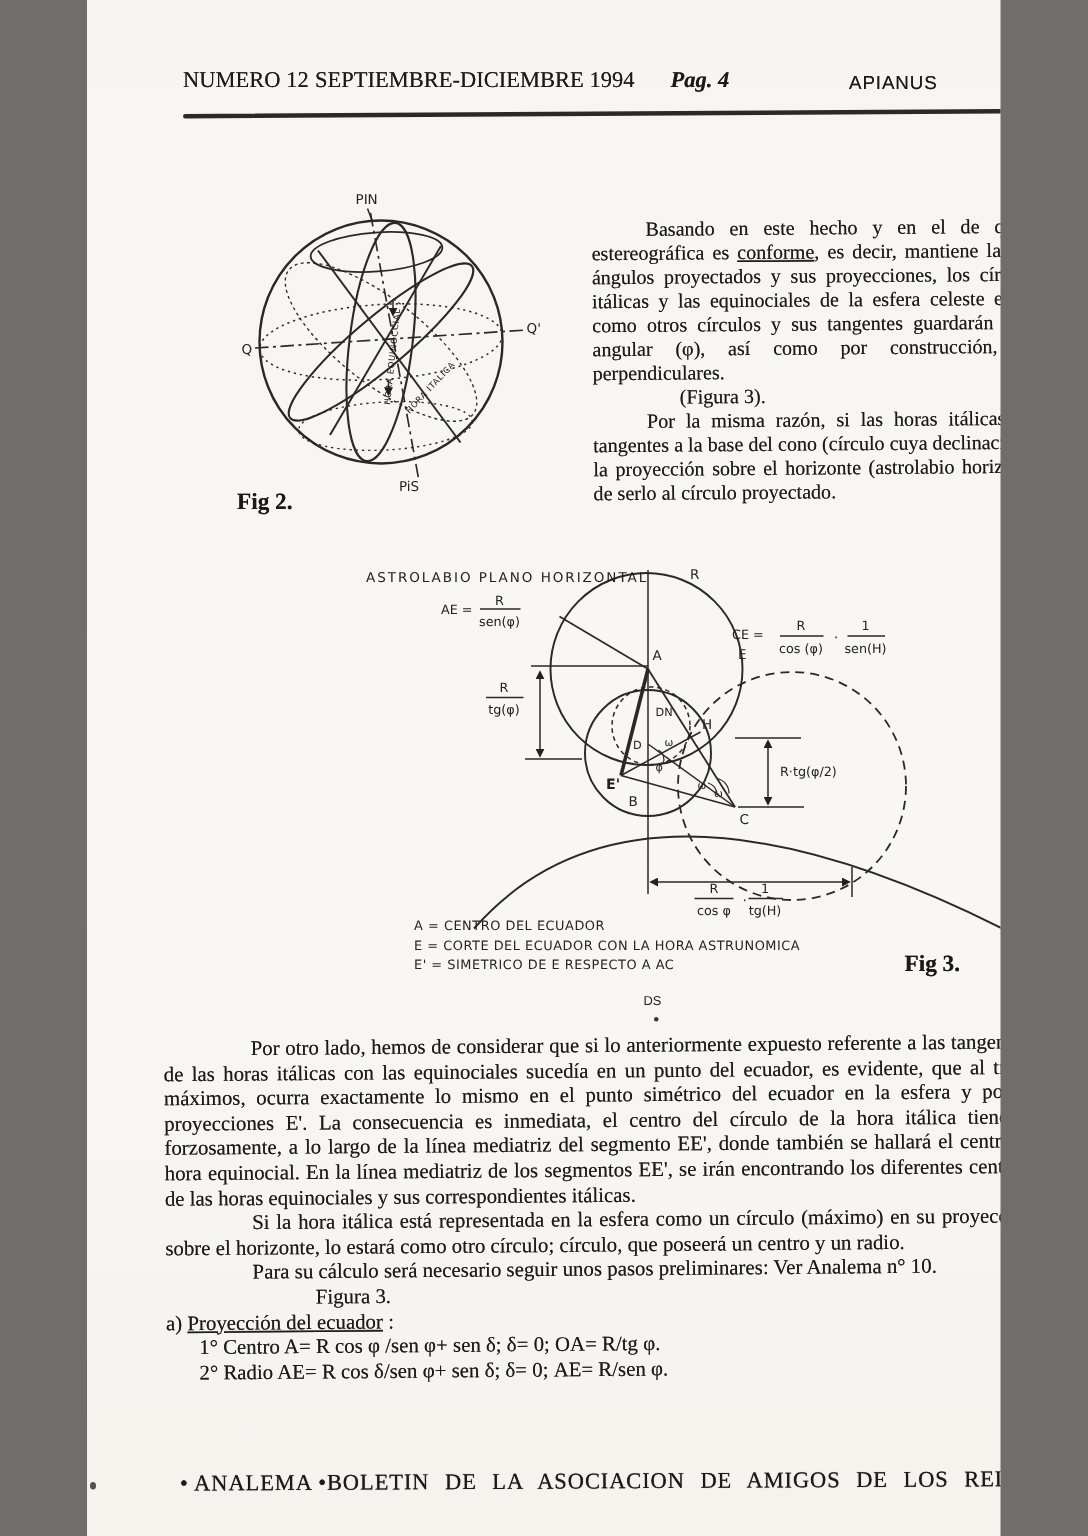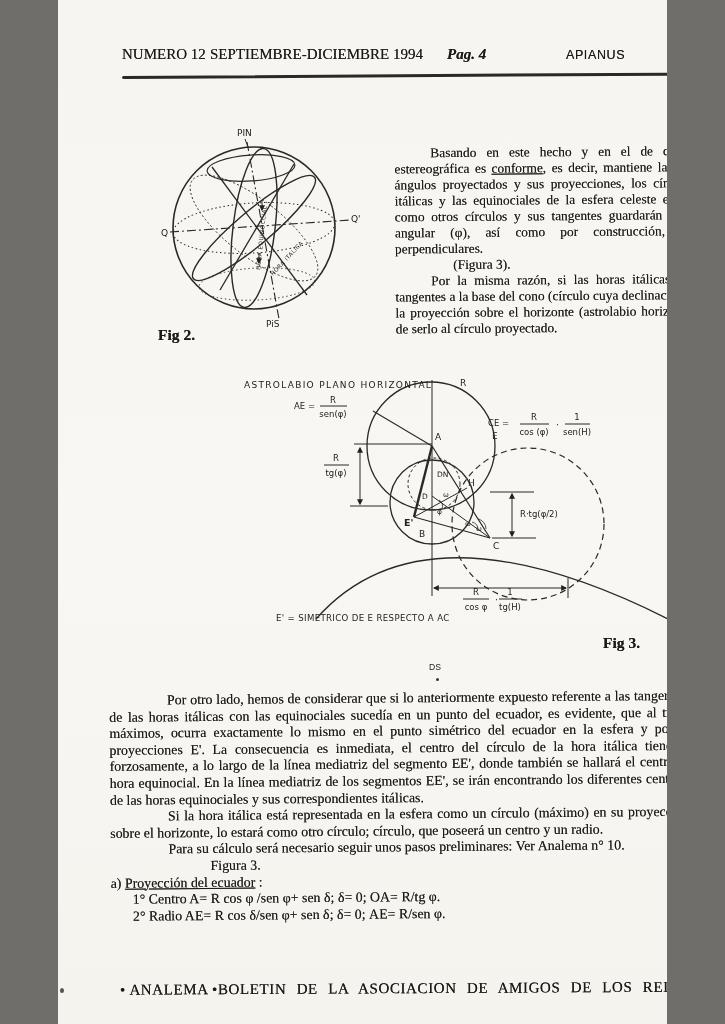--- a/index.html
+++ b/index.html
@@ -178,20 +178,22 @@
       <line x1="227" y1="223" x2="253" y2="223" stroke="#2b2927" stroke-width="1"></line>
       <text x="240" y="234" font-size="8.5" text-anchor="middle">cos φ</text>
       <text x="259" y="227" font-size="9">·</text>
       <text x="274" y="219" font-size="8.5" text-anchor="middle">1</text>
       <line x1="263" y1="223" x2="286" y2="223" stroke="#2b2927" stroke-width="1"></line>
       <text x="274" y="234" font-size="8.5" text-anchor="middle">tg(H)</text>
     </g>
   </svg>
 
   <div class="legend">
+    <div>A = CENTRO DEL  ECUADOR</div>
+    <div>E = CORTE DEL ECUADOR CON LA HORA ASTRUNOMICA</div>
     <div>E' = SIMETRICO DE E RESPECTO A AC</div>
   </div>
   <div class="ds">DS</div>
   <div class="dsdot"></div>
   <div class="cap" style="left:545px;top:634px;">Fig 3.</div>
 
   <div class="bodytxt">
     <p class="ind">Por otro lado, hemos de considerar que si lo anteriormente expuesto referente a las tangentes de los círculos de las horas itálicas con las equinociales sucedía en un punto del ecuador, es evidente, que al tratarse de círculos máximos, ocurra exactamente lo mismo en el punto simétrico del ecuador en la esfera y por lo tanto en sus proyecciones E'. La consecuencia es inmediata, el centro del círculo de la hora itálica tiene que encontrarse forzosamente, a lo largo de la línea mediatriz del segmento EE', donde también se hallará el centro del círculo de la hora equinocial. En la línea mediatriz de los segmentos EE', se irán encontrando los diferentes centros de los círculos de las horas equinociales y sus correspondientes itálicas.</p>
     <p class="ind">Si la hora itálica está representada en la esfera como un círculo (máximo) en su proyección estereográfica sobre el horizonte, lo estará como otro círculo; círculo, que poseerá un centro y un radio.</p>
     <p class="ind">Para su cálculo será necesario seguir unos pasos preliminares: Ver Analema n° 10.</p>

